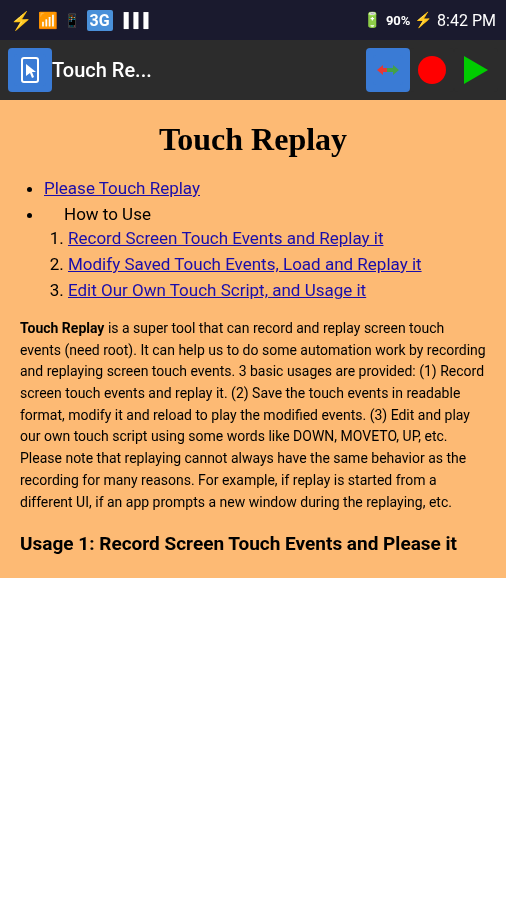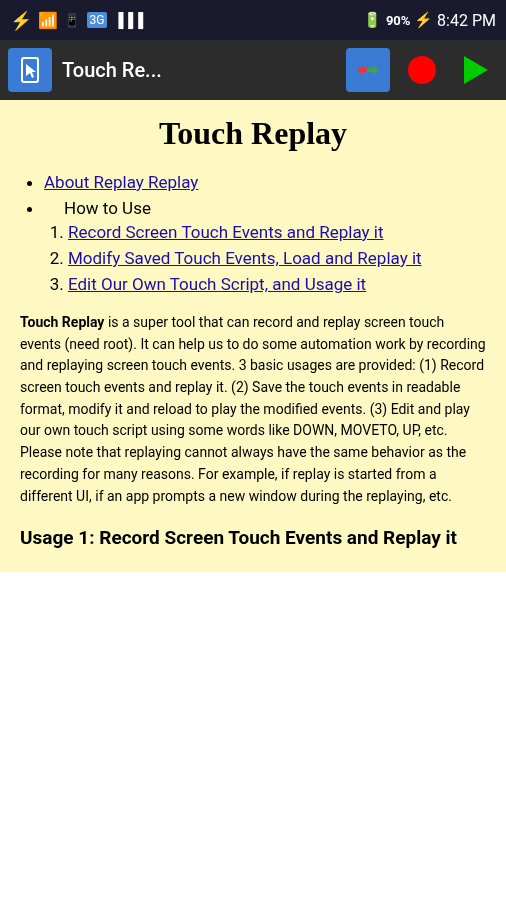--- a/index.html
+++ b/index.html
@@ -36,35 +36,35 @@
       font-weight: bold;
     }
     .usb-icon { font-size: 18px; }
     .wifi-icon { font-size: 16px; }
     .signal-icon { font-size: 14px; }
     .battery-text { font-size: 13px; text-align: right; }
     .time-text { font-size: 16px; font-weight: normal; }
     .badge-3g {
       background: #4a90d9;
       color: white;
-      font-size: 12px;
-      font-weight: normal;
+      font-size: 16px;
+      font-weight: bold;
       padding: 1px 3px;
       border-radius: 2px;
     }
 
     
     .app-bar {
       width: 100%;
       height: 60px;
       background: #2c2c2c;
       display: flex;
       align-items: center;
       padding: 0 8px;
-      gap: 10px;
+      gap: 0;
     }
     .app-icon {
       width: 44px;
       height: 44px;
       background: #3a7bd5;
       border-radius: 4px;
       display: flex;
       align-items: center;
       justify-content: center;
       font-size: 22px;
@@ -116,22 +116,22 @@
     .play-triangle {
       width: 0;
       height: 0;
       border-top: 14px solid transparent;
       border-bottom: 14px solid transparent;
       border-left: 24px solid #00cc00;
     }
 
     
     .main-content {
-      padding: 15px 20px 20px 20px;
-      background: #fef9c3;
+      padding: 21px 20px 20px 20px;
+      background: #fdba74;
     }
 
     .page-title {
       font-size: 32px;
       font-weight: bold;
       text-align: center;
       color: #000;
       margin-bottom: 20px;
       font-family: serif;
     }
@@ -239,21 +239,21 @@
     <div class="play-triangle"></div>
   </div>
 </div>
 
 <div class="main-content">
 
   <h1 class="page-title">Touch Replay</h1>
 
   <ul class="toc-list">
     <li>
-      <a href="#about">About Replay Replay</a>
+      <a href="#about">Please Touch Replay</a>
     </li>
     <li>
       <span class="how-to-use-label">How to Use</span>
       <ol class="sub-list">
         <li>
           <a href="#record">Record Screen Touch Events and Replay it</a>
         </li>
         <li>
           <a href="#modify">Modify Saved Touch Events, Load and Replay it</a>
         </li>
@@ -267,15 +267,15 @@
   <p class="description-text">
     <strong>Touch Replay</strong>
     <span> is a super tool that can record and replay screen touch events (need root).
 It can help us to do some automation work by recording and replaying screen touch events. 3 basic usages are provided:
 (1) Record screen touch events and replay it.
 (2) Save the touch events in readable format, modify it and reload to play the modified events.
 (3) Edit and play our own touch script using some words like DOWN, MOVETO, UP, etc.
 Please note that replaying cannot always have the same behavior as the recording for many reasons. For example, if replay is started from a different UI, if an app prompts a new window during the replaying, etc.</span>
   </p>
 
-  <p class="usage-heading">Usage 1: Record Screen Touch Events and Replay it</p>
+  <p class="usage-heading">Usage 1: Record Screen Touch Events and Please it</p>
 
 </div>
 
 </body></html>

